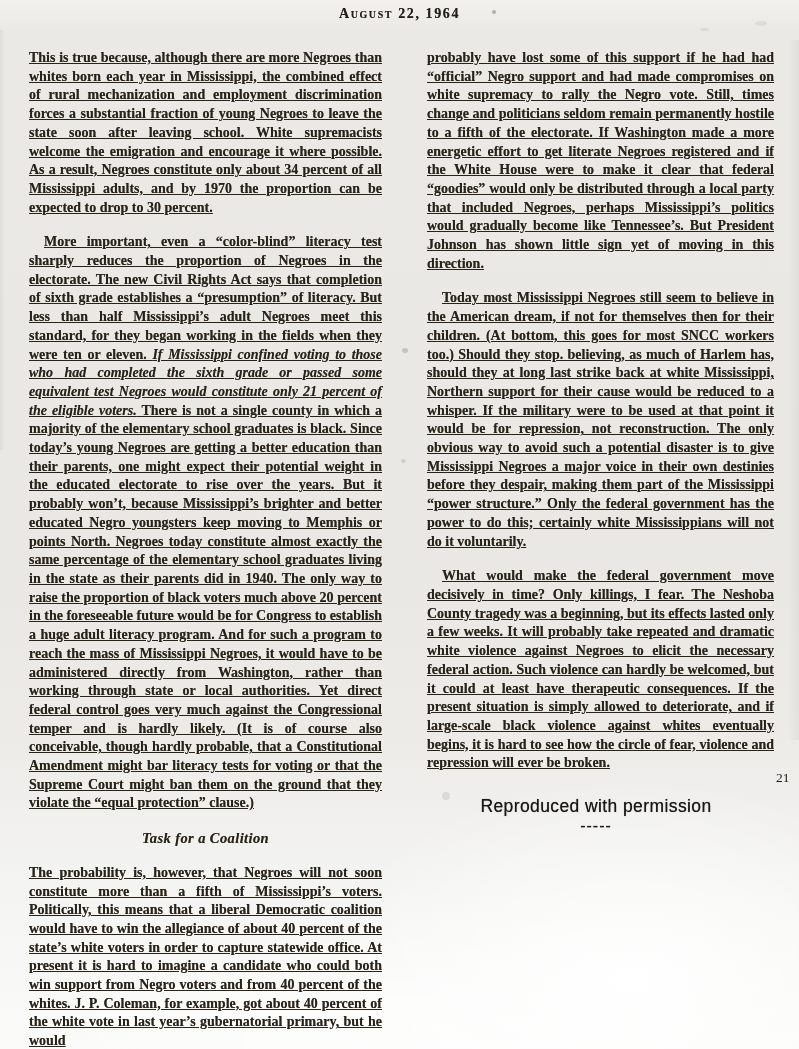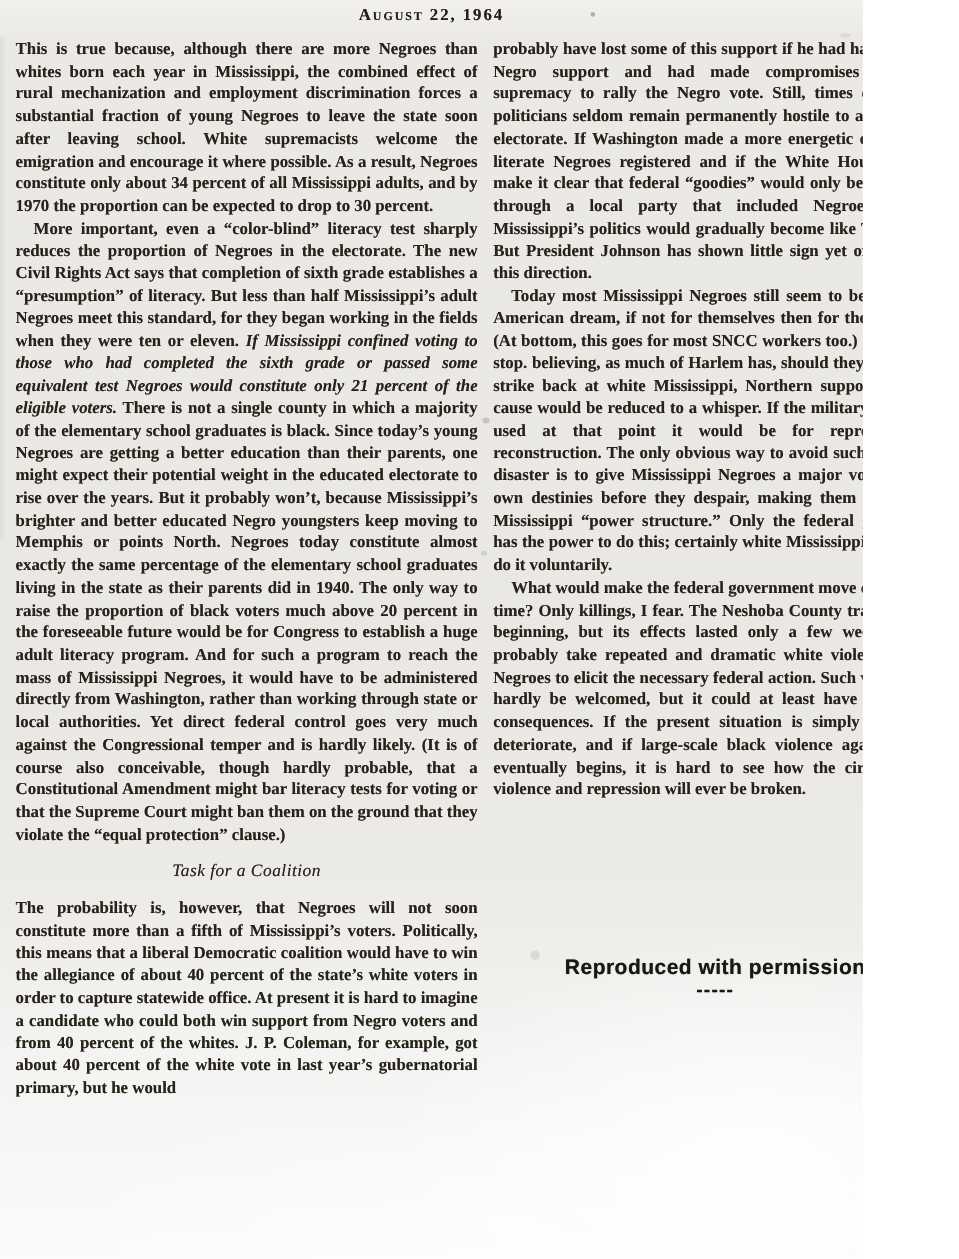--- a/index.html
+++ b/index.html
@@ -1,19 +1,19 @@
 <!DOCTYPE html>
 <html><head>
 <meta charset="utf-8">
 <style>
   html, body { margin: 0; padding: 0; background: #ffffff; }
 
   .page {
     position: relative;
-    width: 719px;
+    width: 799px;
     height: 1049px;
     overflow: hidden;
     font-family: "Liberation Serif", serif;
     color: #26221c;
     background:
       radial-gradient(ellipse 430px 280px at 630px 980px, rgba(255,255,255,0.98), rgba(255,255,255,0) 72%),
       radial-gradient(ellipse 500px 200px at 400px 1049px, rgba(255,255,255,0.65), rgba(255,255,255,0) 75%),
       linear-gradient(180deg, #f2f1ee 0%, #eae9e6 3%, #e9e8e5 55%, #ecebe8 70%, #f4f4f2 85%, #fbfbfa 100%);
   }
 
@@ -35,47 +35,47 @@
     text-align: justify;
     font-size: 14px;
     line-height: 18.7px;
     font-weight: bold;
     color: #282319;
     text-shadow: 0 0 0.45px rgba(44,38,30,0.55);
   }
   .col-left  { left: 13px;  width: 385px; height: 1016px; overflow: hidden; }
   .col-right { left: 411px; width: 379px; }
 
-  .para { margin: 0; }
+  .para { margin: 16px; text-decoration: underline; }
   .para.indent { text-indent: 15px; }
   .ital { font-style: italic; }
 
   .section-heading {
     margin: 11px 0 13px 0;
     text-align: center;
     font-style: italic;
-    font-weight: normal;
+    font-weight: bold;
     font-size: 14.5px;
     letter-spacing: 0.4px;
   }
 
   .page-number {
     position: absolute;
     left: 776px; top: 770px;
     font-weight: normal;
     font-size: 13.5px;
     color: #221e18;
   }
 
   .stamp {
     position: absolute;
     left: 430px; top: 796px; width: 332px;
     text-align: center;
     font-family: "Liberation Sans", sans-serif;
-    font-weight: bold;
+    font-weight: normal;
     color: #181715;
     text-shadow: 0 0 0.7px rgba(20,20,20,0.75);
   }
   .stamp-line1 { font-size: 17.5px; letter-spacing: 0.4px; }
   .stamp-divider { font-size: 16px; line-height: 9px; margin-top: 4px; letter-spacing: 1px; }
   .stamp-line2 { font-size: 17.5px; margin-top: 8px; letter-spacing: 0.6px; }
 
   
   .streak { position: absolute; pointer-events: none; }
   .streak-left  { left: 0; top: 30px; width: 5px; height: 420px;

